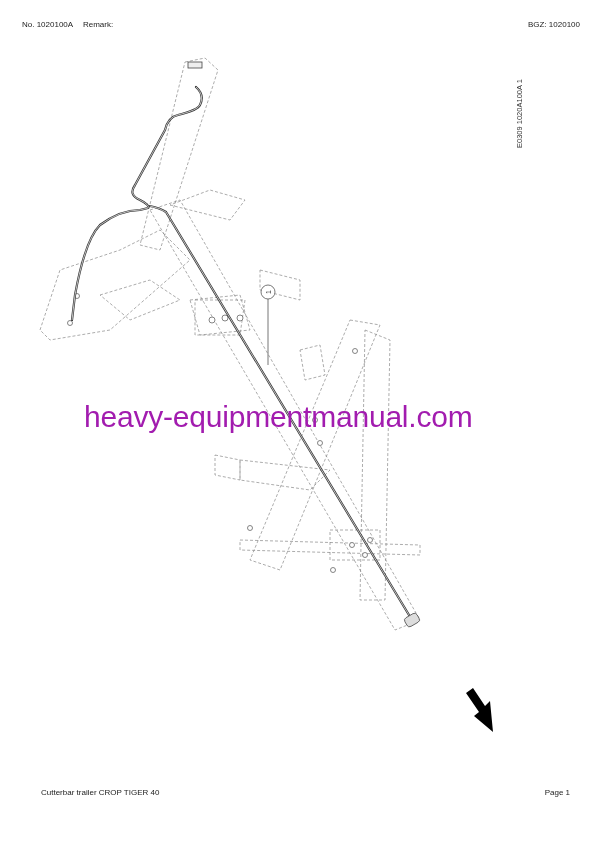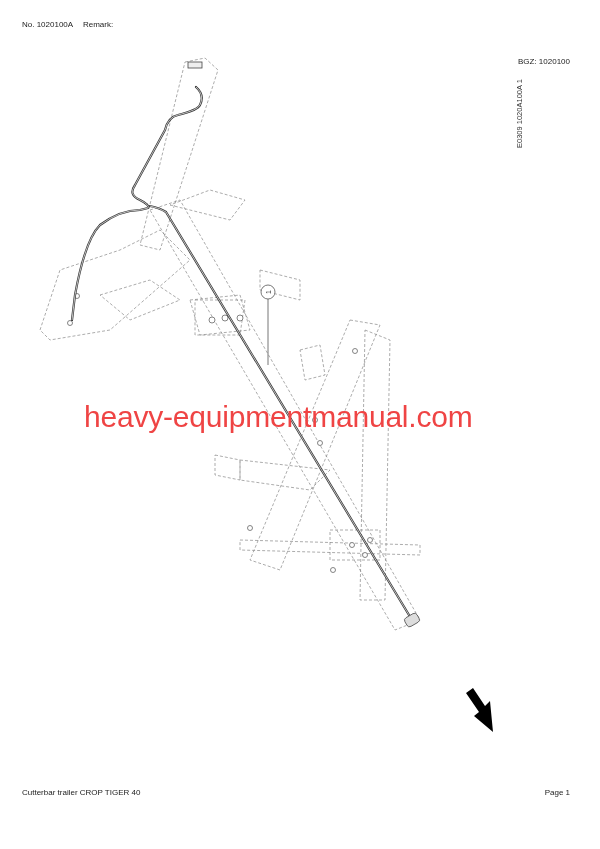--- a/index.html
+++ b/index.html
@@ -1,24 +1,24 @@
 <!DOCTYPE html>
 <html><head>
   <meta charset="utf-8">
   <style>
     html, body { margin: 0; padding: 0; background: #ffffff; }
     body { width: 600px; height: 849px; position: relative; overflow: hidden; font-family: "Liberation Sans", sans-serif; color: #222; }
     .hdr { position: absolute; top: 20px; font-size: 8px; color: #222; }
     .hdr-left { left: 22px; text-align: center; }
     .hdr-left span + span { margin-left: 8px; }
-    .hdr-right { right: 30px; margin-top: 37px; }
+    .hdr-right { right: 20px; }
     .side-code { position: absolute; left: 515px; top: 148px; transform-origin: left top; transform: rotate(-90deg); font-size: 7.5px; color: #333; white-space: nowrap; }
     .drawing { position: absolute; left: 0; top: 0; width: 600px; height: 849px; }
-    .watermark { position: absolute; left: 84px; top: 400px; font-size: 30px; color: #ef4444; white-space: nowrap; letter-spacing: -0.2px; }
-    .ftr { position: absolute; top: 788px; font-size: 8px; color: #222; }
+    .watermark { position: absolute; left: 84px; top: 400px; font-size: 30px; color: #a21caf; white-space: nowrap; letter-spacing: -0.2px; }
+    .ftr { position: absolute; top: 788px; font-size: 8px; color: #222; margin-left: 19px; }
     .ftr-left { left: 22px; }
     .ftr-right { right: 30px; }
   </style>
 </head>
 <body>
 
 <div class="hdr hdr-left">
   <span>No. 1020100A</span>
   <span>Remark:</span>
 </div>

